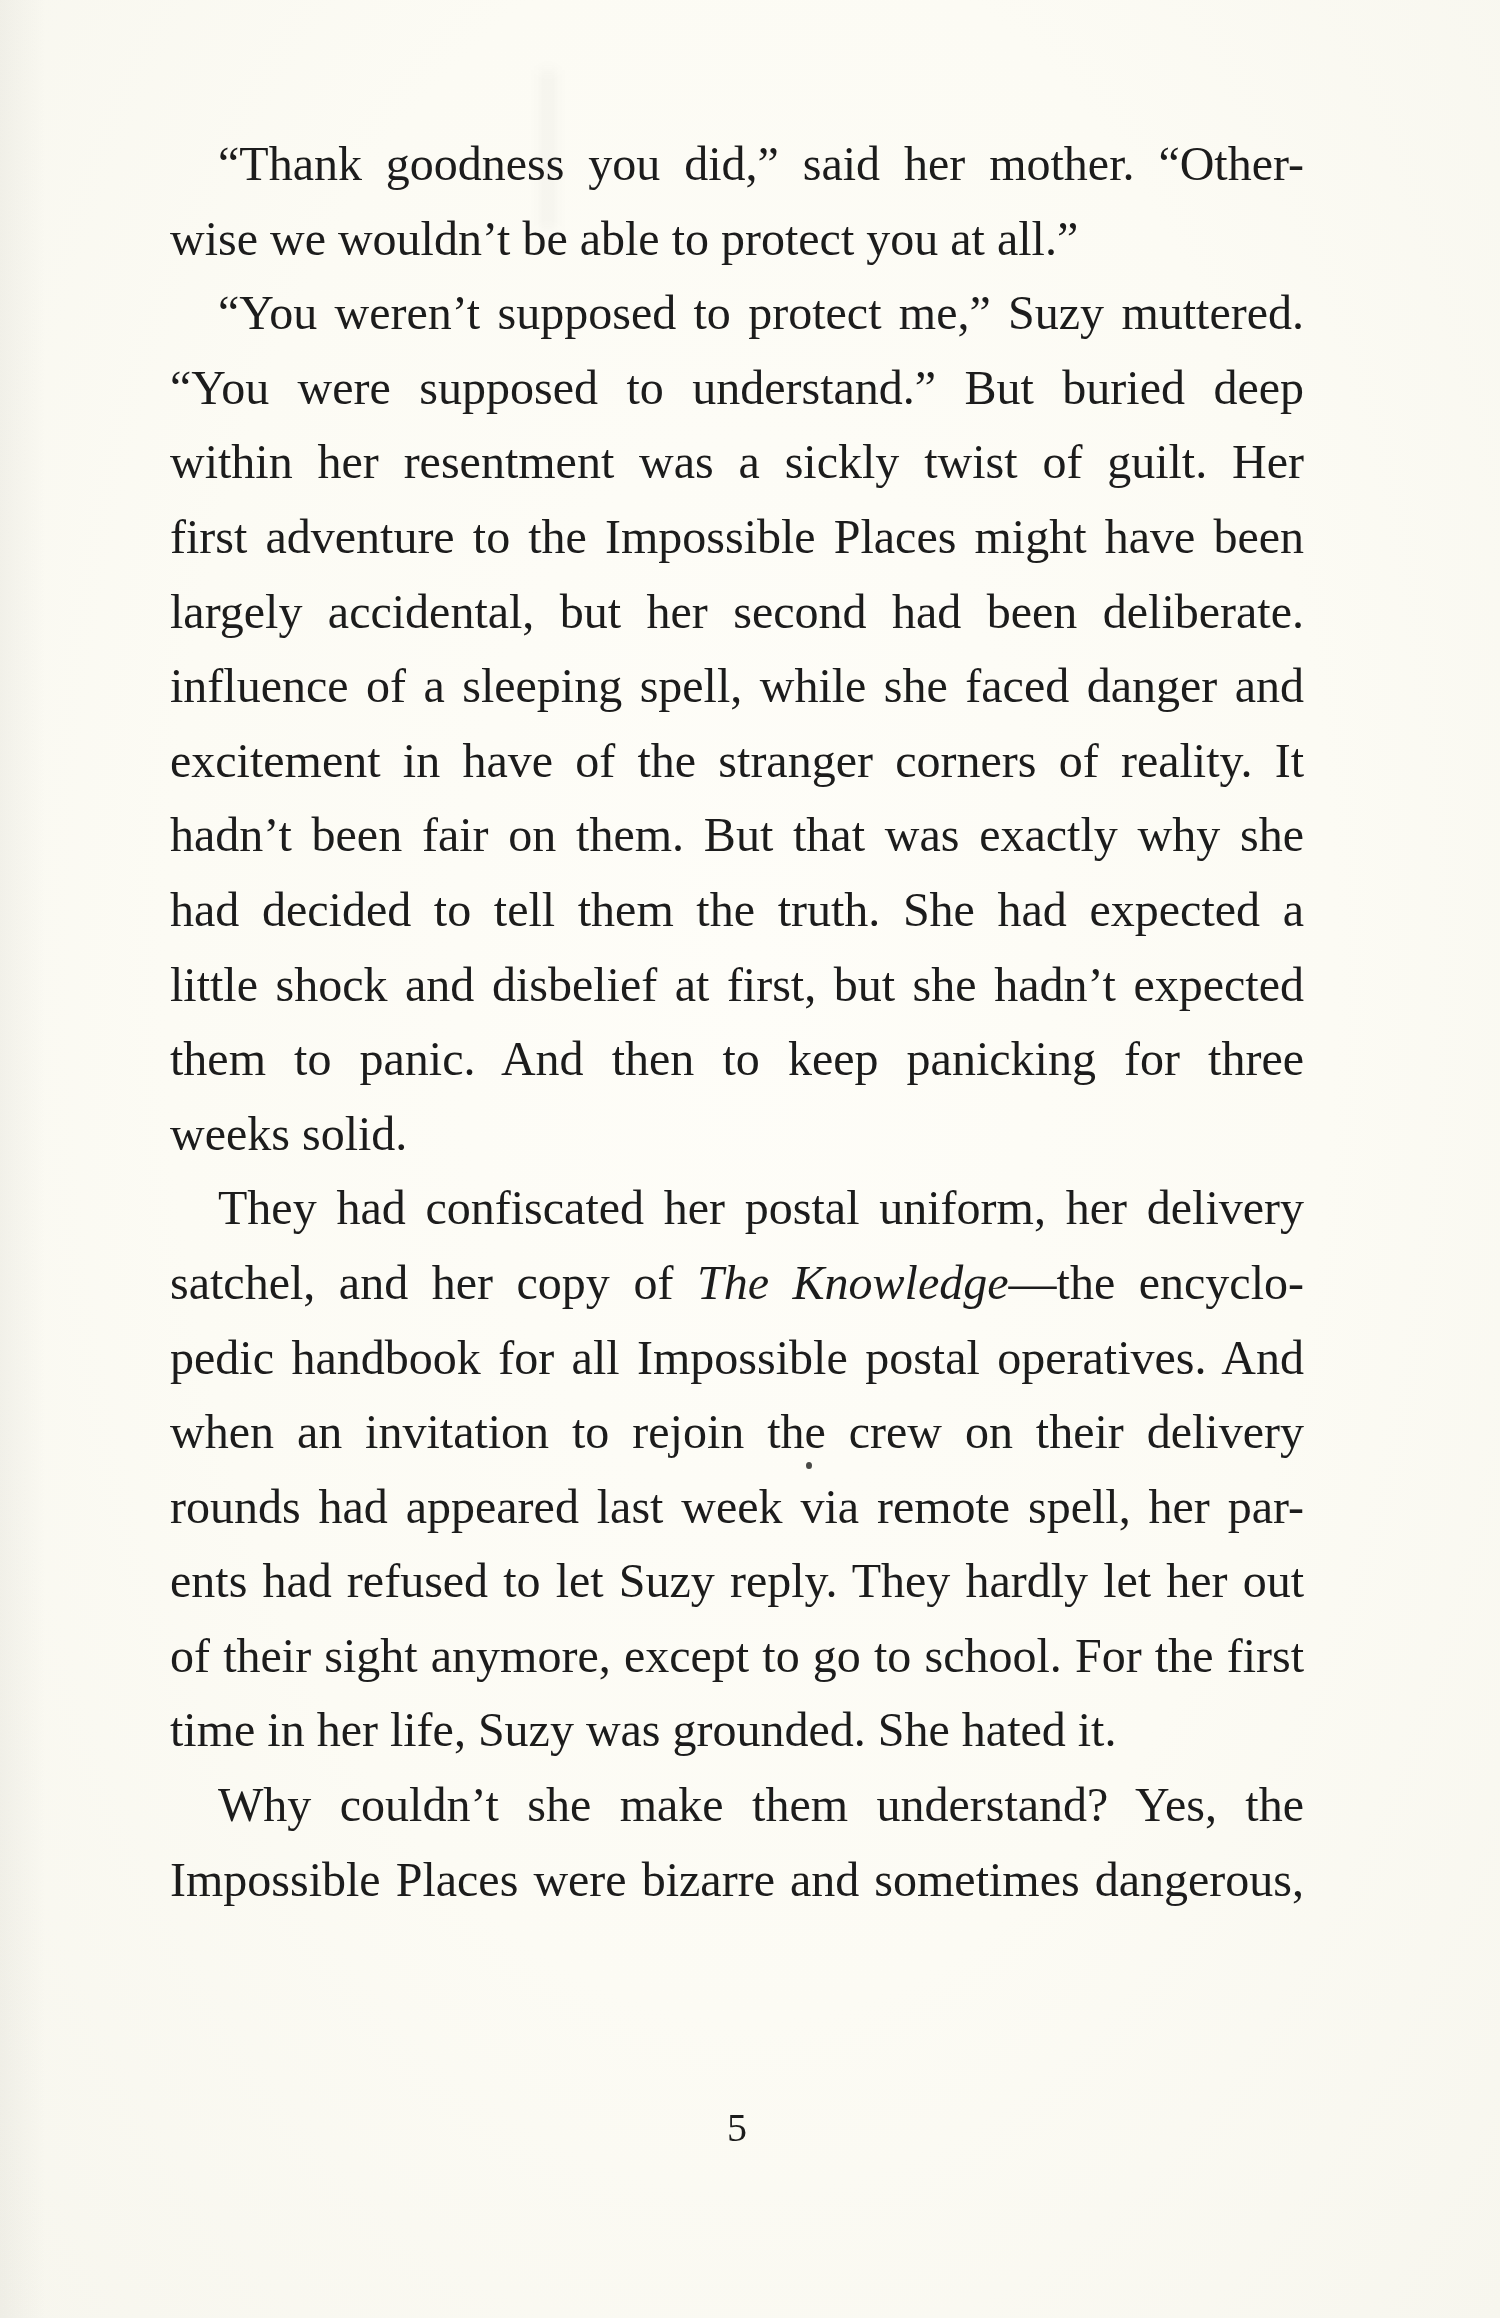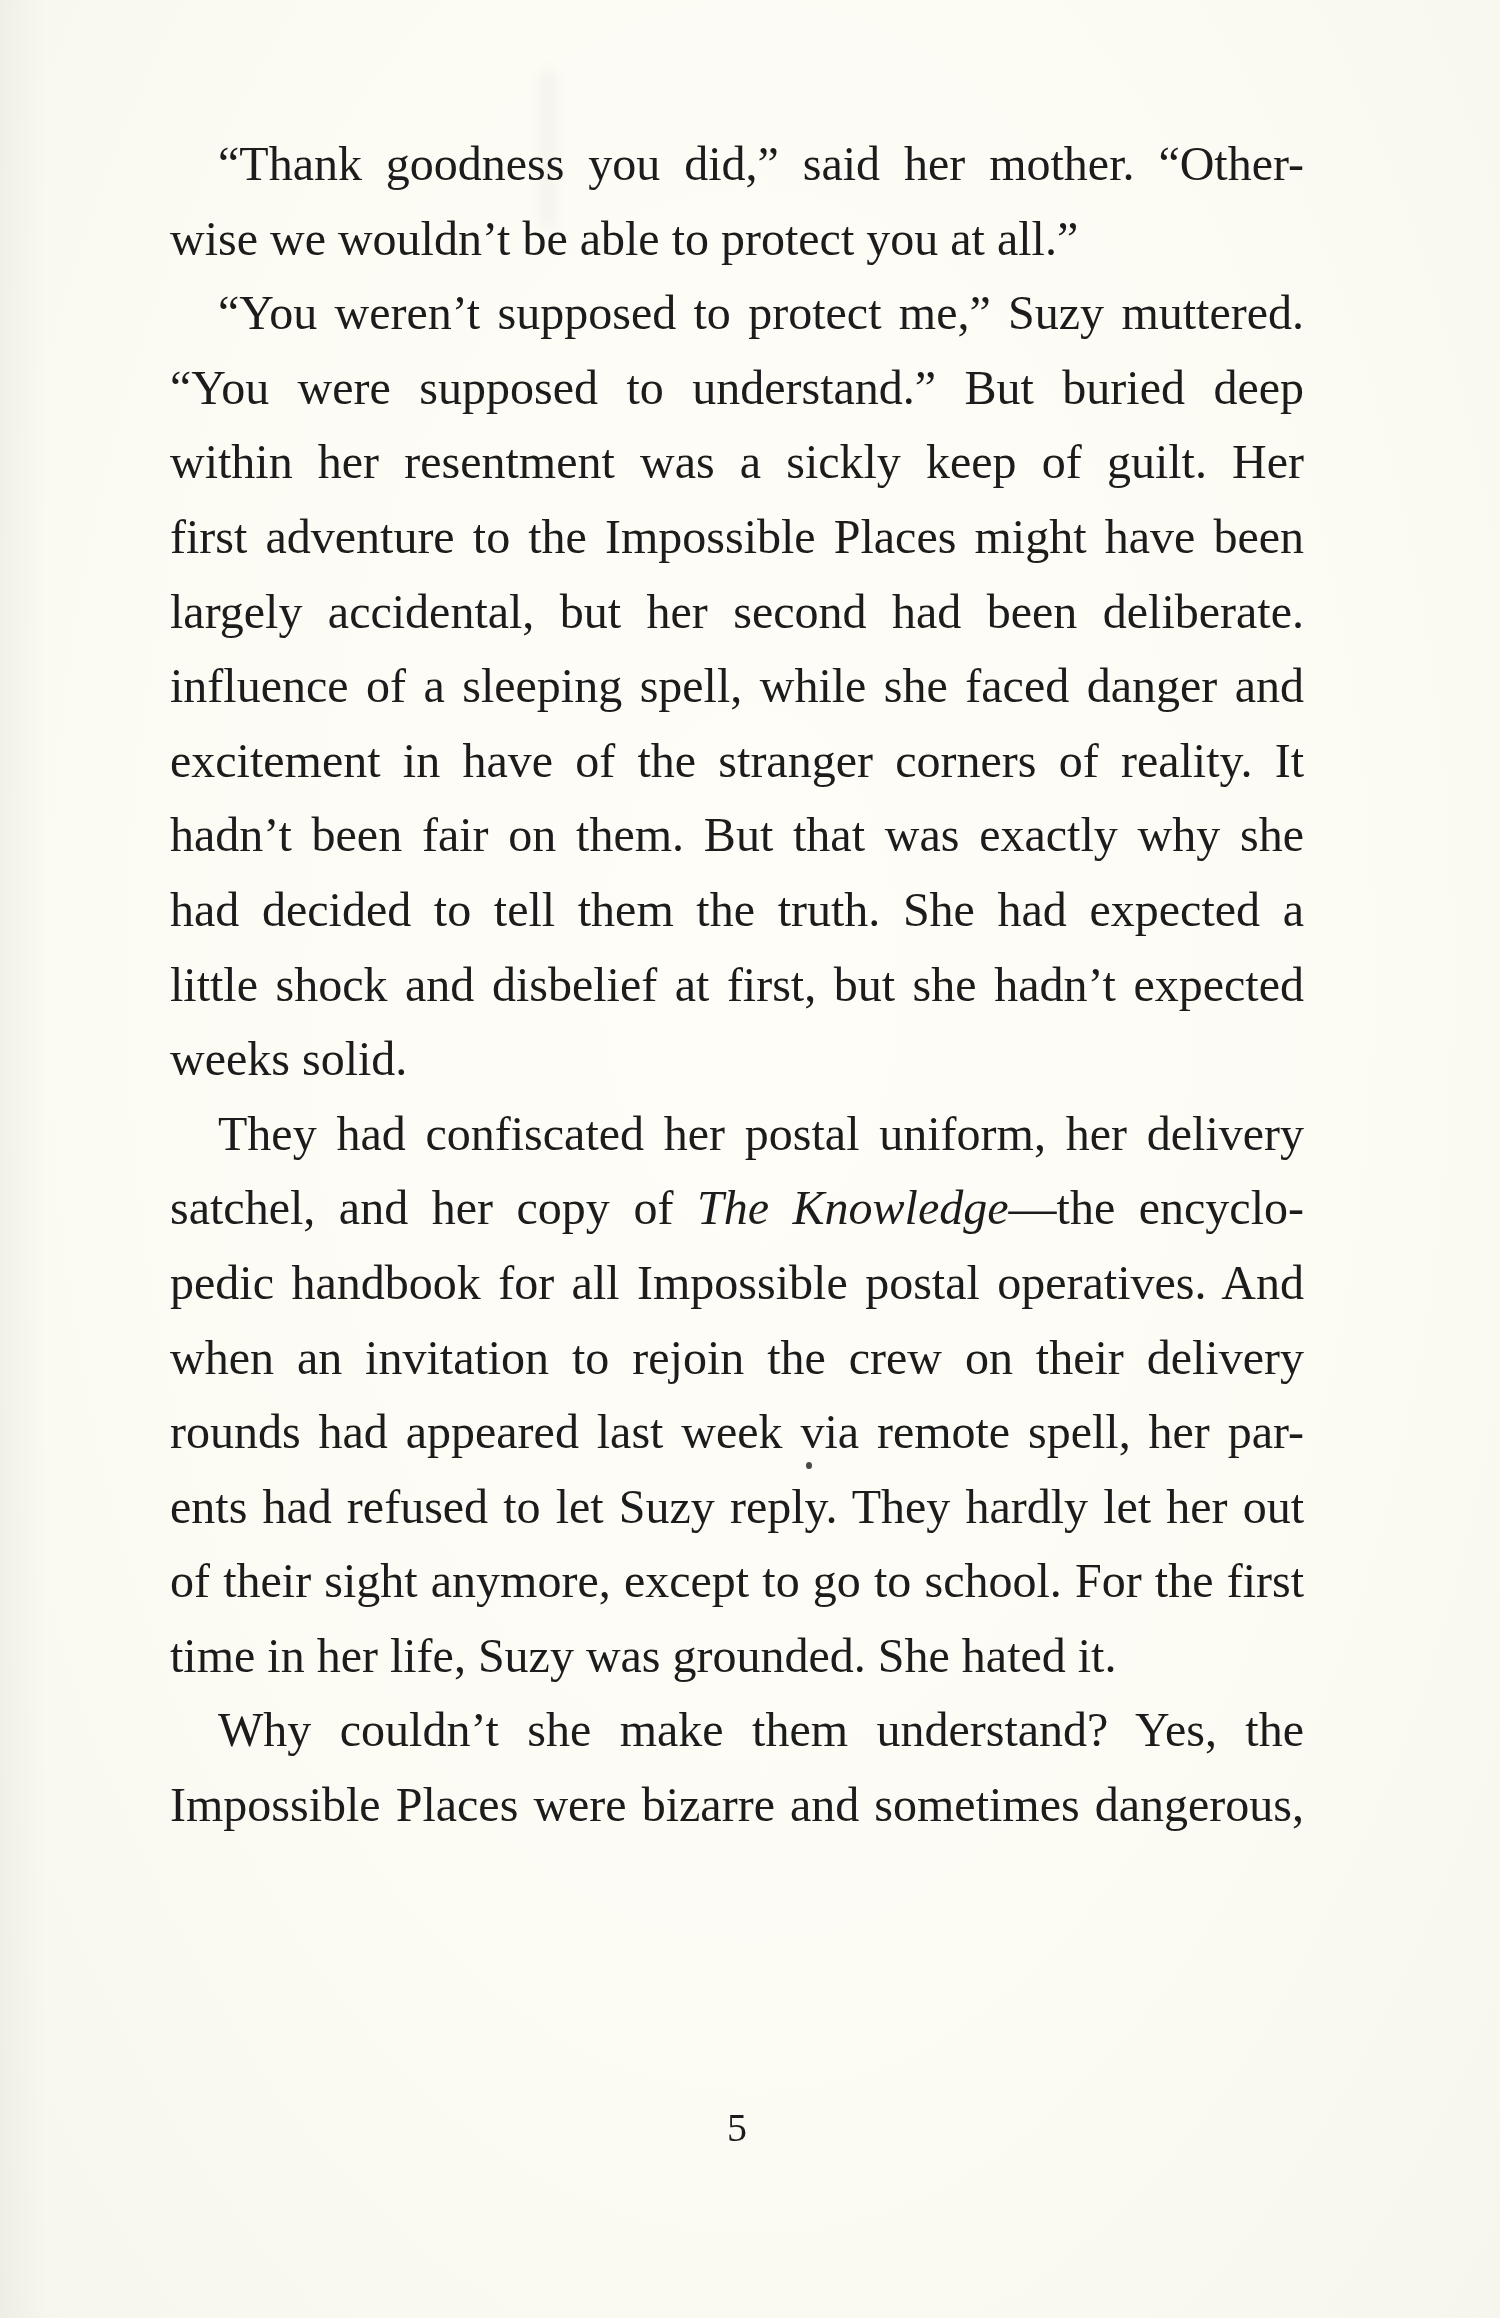--- a/index.html
+++ b/index.html
@@ -82,28 +82,29 @@
 <body>
 
 <div class="page">
   <div class="artifact edge-shade"></div>
   <div class="artifact streak-top"></div>
   <div class="text-block">
       <div class="line indent"><span>“Thank goodness you did,” said her mother. “Other-</span></div>
       <div class="line para-end"><span>wise we wouldn’t be able to protect you at all.”</span></div>
       <div class="line indent"><span>“You weren’t supposed to protect me,” Suzy muttered.</span></div>
       <div class="line"><span>“You were supposed to understand.” But buried deep</span></div>
-      <div class="line"><span>within her resentment was a sickly keep of guilt. Her</span></div>
+      <div class="line"><span>within her resentment was a sickly twist of guilt. Her</span></div>
       <div class="line"><span>first adventure to the Impossible Places might have been</span></div>
       <div class="line"><span>largely accidental, but her second had been deliberate.</span></div>
       <div class="line"><span>influence of a sleeping spell, while she faced danger and</span></div>
       <div class="line"><span>excitement in have of the stranger corners of reality. It</span></div>
       <div class="line"><span>hadn’t been fair on them. But that was exactly why she</span></div>
       <div class="line"><span>had decided to tell them the truth. She had expected a</span></div>
       <div class="line"><span>little shock and disbelief at first, but she hadn’t expected</span></div>
+      <div class="line"><span>them to panic. And then to keep panicking for three</span></div>
       <div class="line para-end"><span>weeks solid.</span></div>
       <div class="line indent"><span>They had confiscated her postal uniform, her delivery</span></div>
       <div class="line"><span>satchel, and her copy of </span><em>The Knowledge</em><span>—the encyclo-</span></div>
       <div class="line"><span>pedic handbook for all Impossible postal operatives. And</span></div>
       <div class="line"><span>when an invitation to rejoin the crew on their delivery</span></div>
       <div class="line"><span>rounds had appeared last week via remote spell, her par-</span></div>
       <div class="line"><span>ents had refused to let Suzy reply. They hardly let her out</span></div>
       <div class="line"><span>of their sight anymore, except to go to school. For the first</span></div>
       <div class="line para-end"><span>time in her life, Suzy was grounded. She hated it.</span></div>
       <div class="line indent"><span>Why couldn’t she make them understand? Yes, the</span></div>

